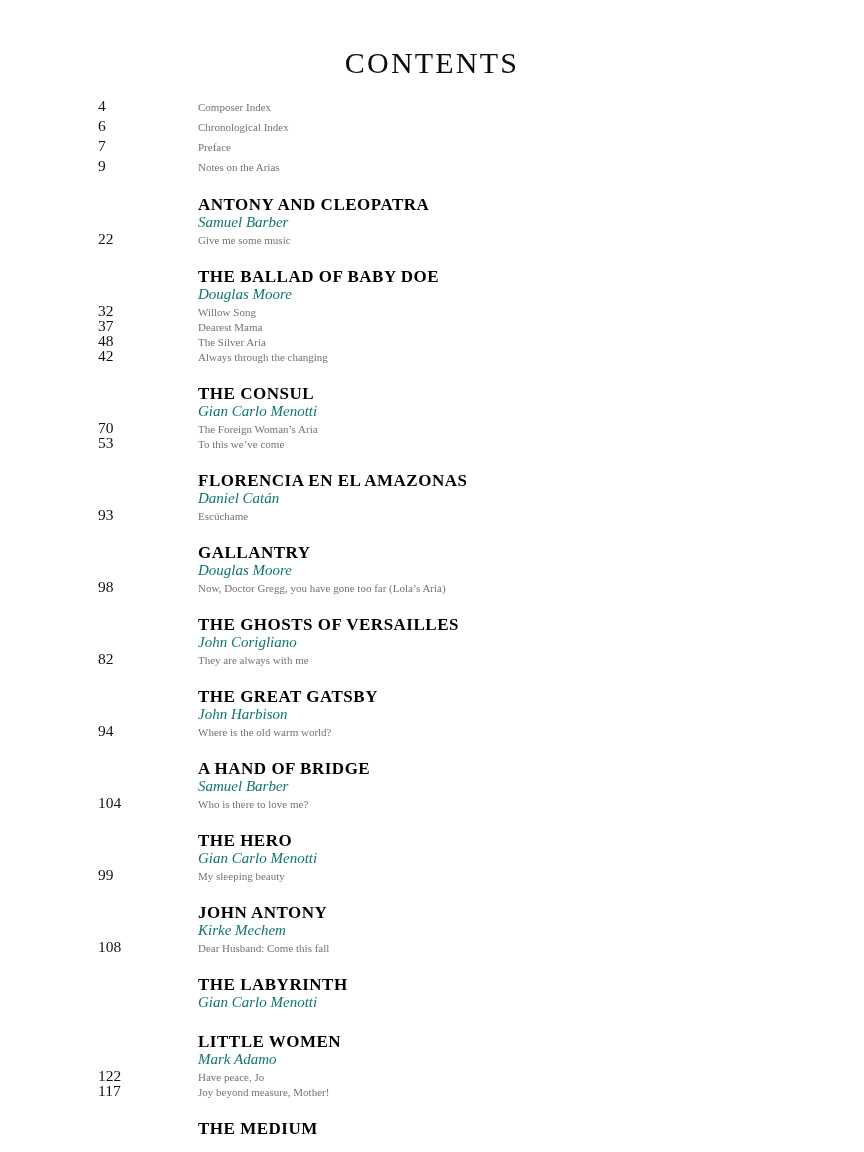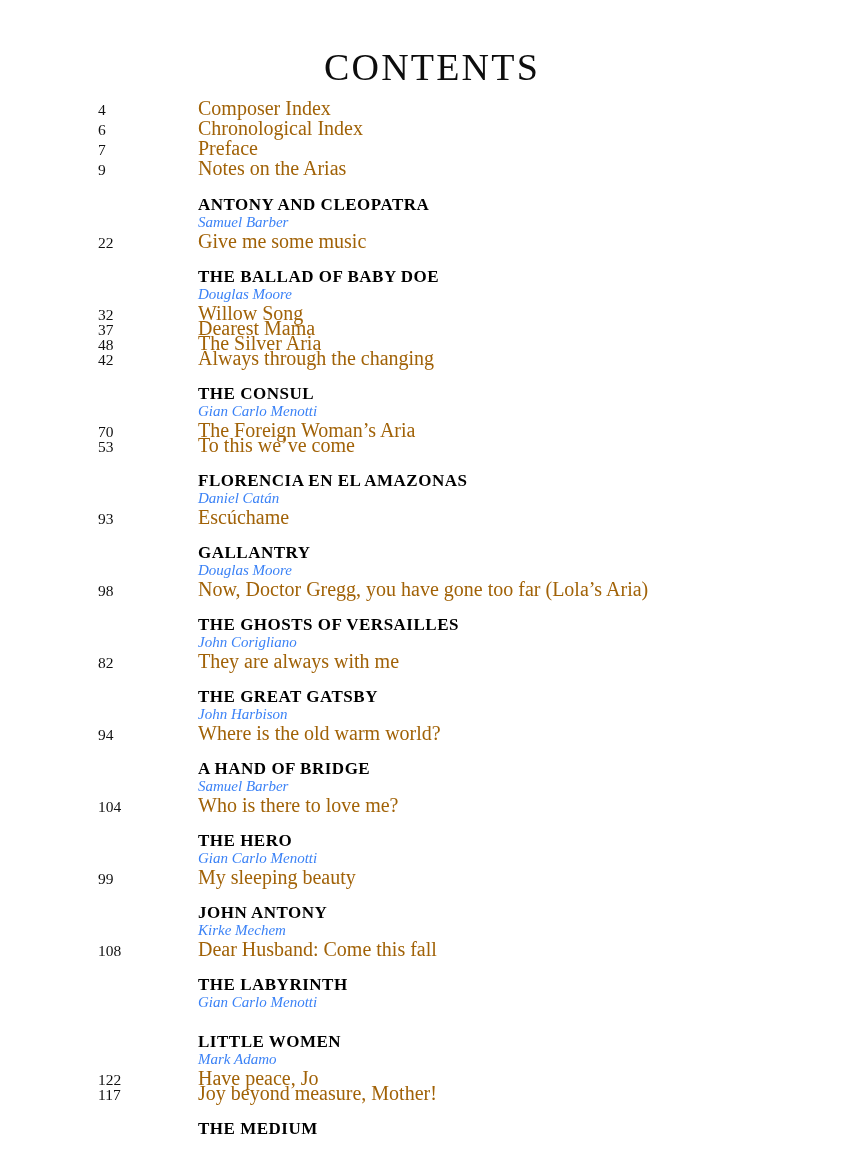--- a/index.html
+++ b/index.html
@@ -23,21 +23,21 @@
     overflow: hidden;
   }
 
   
   .contents-title {
     position: absolute;
     top: 48px;
     left: 0;
     width: 864px;
     text-align: center;
-    font-size: 38px;
+    font-size: 30px;
     letter-spacing: 2.2px;
     font-weight: 400;
     line-height: 1;
     color: #0d0d0d;
   }
 
   
   .toc {
     position: absolute;
     top: 98px;
@@ -59,23 +59,23 @@
     box-sizing: content-box;
     flex: 0 0 auto;
     font-size: 15.5px;
     line-height: 1;
     color: #111111;
     white-space: nowrap;
   }
 
   .label {
     flex: 1 1 auto;
-    font-size: 20px;
-    line-height: 1;
-    color: #a16207;
+    font-size: 11px;
+    line-height: 1;
+    color: #737373;
     white-space: nowrap;
   }
 
   
   .frontmatter .row { height: 20px; }
 
   
   .group { margin-top: 0; }
 
   .group-head {
@@ -90,21 +90,21 @@
     letter-spacing: 0.5px;
     line-height: 1;
     color: #000000;
     white-space: nowrap;
   }
   .composer {
     flex: 1 1 auto;
     font-size: 15px;
     font-style: italic;
     line-height: 1;
-    color: #3b82f6;
+    color: #0f766e;
     white-space: nowrap;
   }
   .group-composer { display: flex; align-items: baseline; height: 16px; }
 
   .spacer-before-group { height: 22px; }
   .gap-after-frontmatter { height: 18px; }
 </style>
 </head>
 <body>
 

